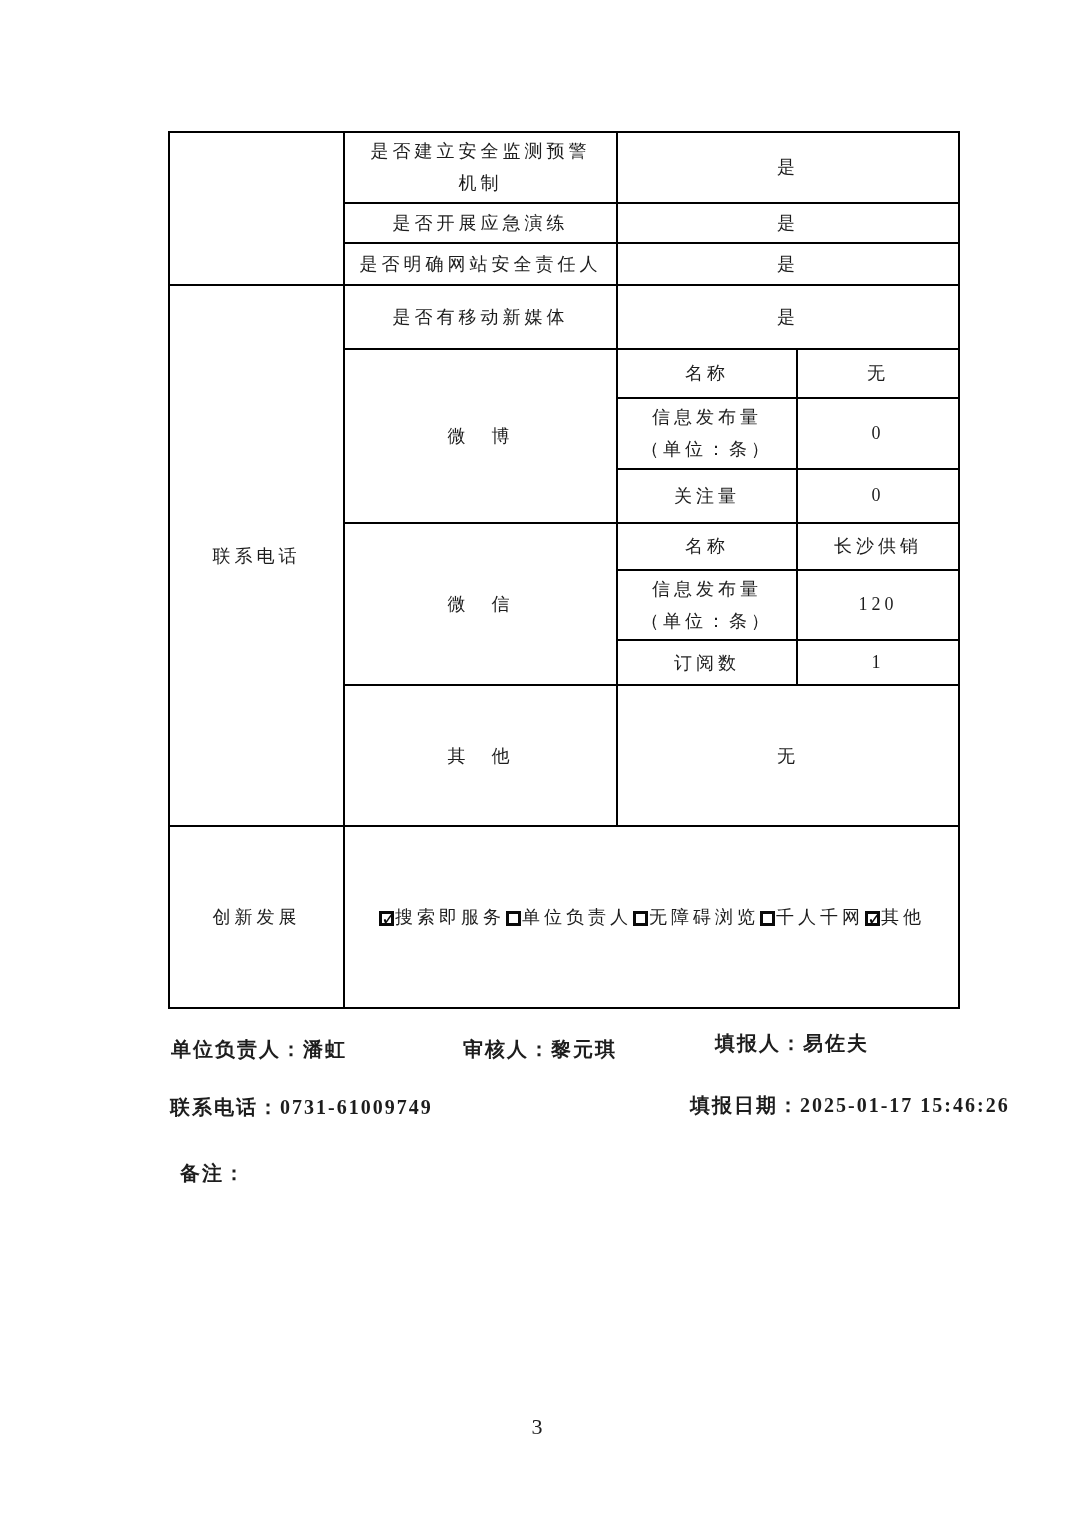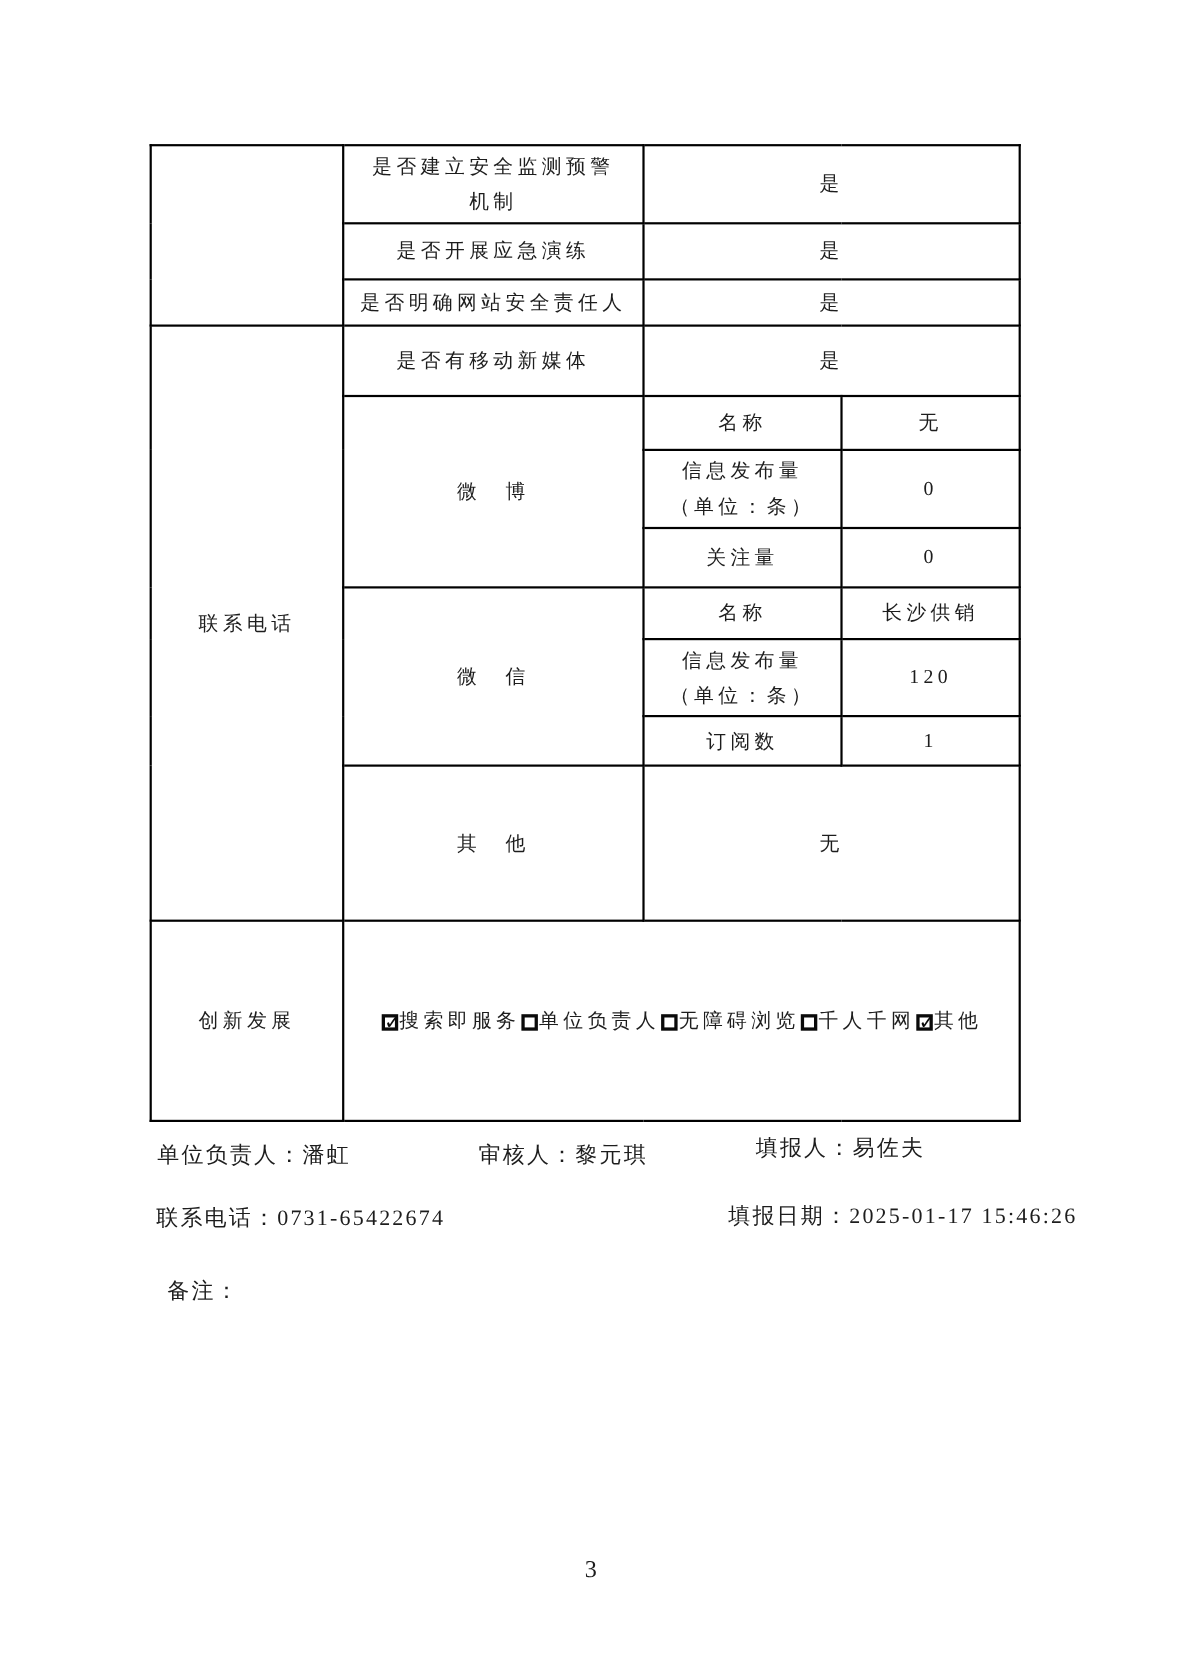--- a/index.html
+++ b/index.html
@@ -3,21 +3,21 @@
 <meta charset="utf-8">
 <style>
   * { margin:0; padding:0; box-sizing:border-box; }
   html,body { background:#fff; }
   body {
     width:1074px; height:1520px; position:relative; overflow:hidden;
     font-family:"Liberation Serif","DejaVu Serif",serif;
     color:#1d1d1d;
   }
   table.report {
-    position:absolute; left:136px; top:131px;
+    position:absolute; left:168px; top:131px;
     width:790px; border-collapse:collapse; table-layout:fixed;
   }
   table.report td {
     border:2px solid #000;
     text-align:center; vertical-align:middle;
     font-size:18px; letter-spacing:4px;
     padding:2px 4px;
   }
   td.wrap2 { white-space:pre-line; line-height:1.8; }
   td.val { letter-spacing:2px; }
@@ -28,22 +28,23 @@
     display:inline-block; width:15px; height:15px;
     border:3px solid #0a0a0a; background:#fff;
     position:relative; vertical-align:-3px; margin:0 1px;
   }
   .cb.checked::after {
     content:"✓"; position:absolute; left:-1px; top:-5px;
     font-size:19px; font-weight:bold; color:#0a0a0a; line-height:1;
     font-family:"DejaVu Sans",sans-serif;
   }
   .fline {
-    position:absolute; font-weight:normal; font-size:20px; letter-spacing:2px;
+    position:absolute; font-weight:bold; font-size:20px; letter-spacing:2px;
     white-space:nowrap;
+    margin-left:28px;
   }
   .pagenum {
     position:absolute; top:1414px; left:0; width:100%;
     text-align:center; font-size:22px; letter-spacing:0;
   }
 </style>
 </head>
 <body>
 
 <table class="report">
@@ -53,21 +54,21 @@
       <col style="width:180px">
       <col style="width:162px">
   </colgroup>
   <tbody>
       <tr style="height:66px">
     <td rowspan="3"></td>
     <td class="wrap2">是否建立安全监测预警
 机制</td>
     <td colspan="2" class="val">是</td>
   </tr>
-  <tr style="height:51px">
+  <tr style="height:40px">
     <td>是否开展应急演练</td>
     <td colspan="2" class="val">是</td>
   </tr>
   <tr style="height:42px">
     <td>是否明确网站安全责任人</td>
     <td colspan="2" class="val">是</td>
   </tr>
   <tr style="height:64px">
     <td rowspan="8" class="side">联系电话</td>
     <td>是否有移动新媒体</td>
@@ -110,16 +111,16 @@
     <td colspan="3" class="opts">
       <span class="opt"><span class="cb checked"></span><span>搜索即服务</span></span><span class="opt"><span class="cb"></span><span>单位负责人</span></span><span class="opt"><span class="cb"></span><span>无障碍浏览</span></span><span class="opt"><span class="cb"></span><span>千人千网</span></span><span class="opt"><span class="cb checked"></span><span>其他</span></span>
     </td>
   </tr>
 </tbody>
   </table>
 
 <div class="fline" style="left:143px; top:1036px;">单位负责人：潘虹</div>
 <div class="fline" style="left:435px; top:1036px;text-align:right;">审核人：黎元琪</div>
 <div class="fline" style="left:687px; top:1030px;">填报人：易佐夫</div>
-<div class="fline" style="left:142px; top:1094px;">联系电话：0731-65422674</div>
+<div class="fline" style="left:142px; top:1094px;">联系电话：0731-61009749</div>
 <div class="fline" style="left:662px; top:1092px;">填报日期：2025-01-17 15:46:26</div>
 <div class="fline" style="left:152px; top:1160px;">备注：</div>
 <div class="pagenum">3</div>
 
 </body></html>

